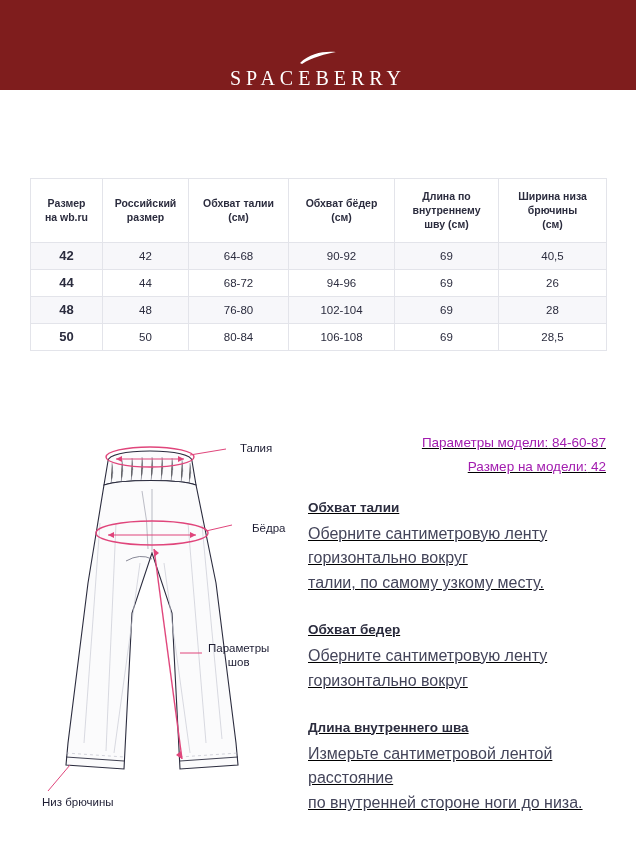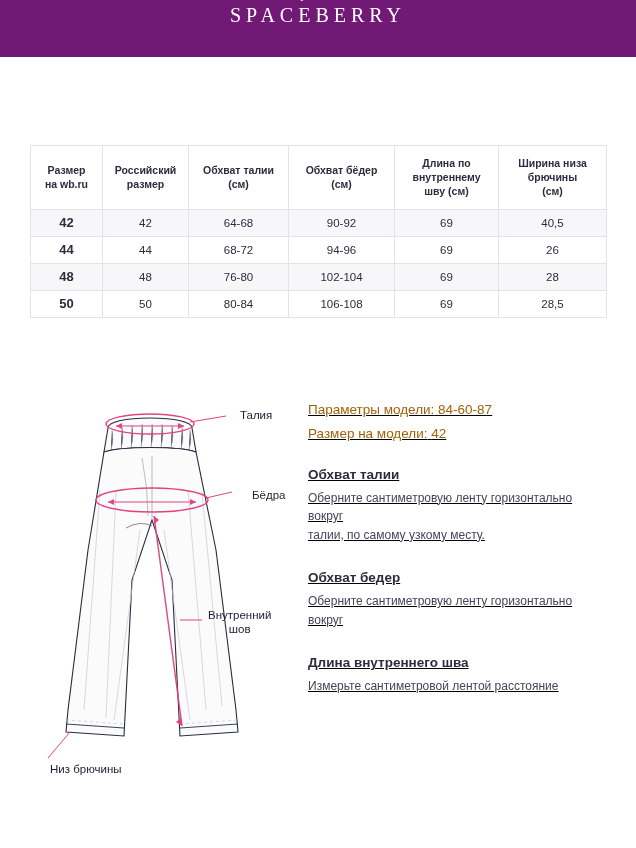--- a/index.html
+++ b/index.html
@@ -13,24 +13,24 @@
     position: relative;
     width: 636px;
     height: 848px;
     overflow: hidden;
     background: #ffffff;
   }
 
   
   .header {
     width: 100%;
-    height: 57px;
-    background: #701a75;
+    height: 90px;
+    background: #7f1d1d;
     display: flex;
-    align-items: flex-start;
+    align-items: flex-end;
     justify-content: center;
   }
   .brand {
     color: #ffffff;
     font-size: 20px;
     letter-spacing: 5px;
     font-family: "Liberation Serif", serif;
     position: relative;
     padding-top: 4px;
   }
@@ -98,33 +98,34 @@
     width: 270px;
     position: relative;
   }
   .info {
     flex: 1;
     padding-top: 22px;
     padding-left: 8px;
   }
   .model-line {
     font-size: 13.5px;
-    color: #a16207;
+    color: #a21caf;
     margin-bottom: 9px;
+    text-align: right;
   }
   .model-line .sm { font-size: 11px; }
   .section-title {
     font-size: 13.5px;
     font-weight: bold;
     color: #2b2c3e;
     margin-top: 26px;
     margin-bottom: 7px;
   }
   .section-text {
-    font-size: 12px;
+    font-size: 16px;
     color: #44455a;
     line-height: 1.55;
   }
   .fig-label {
     position: absolute;
     font-size: 11.5px;
     color: #1d1d33;
     font-weight: normal;
     line-height: 1.25;
   }
@@ -282,24 +283,24 @@
         <path d="M124 136 l 0 8 l 5 -4 Z" fill="#e0457b"></path>
         <path d="M152 346 l -1 -8 l -5 4 Z" fill="#e0457b"></path>
         <path d="M150 240 L 172 240" stroke="#e0457b" stroke-width="1"></path>
 
         <path d="M40 352 L 18 378" stroke="#e0457b" stroke-width="1"></path>
       </svg>
 
       <div class="fig-label" style="left: 210px; top: 28px;">Талия</div>
       <div class="fig-label" style="left: 222px; top: 108px; text-align: right;">Бёдра</div>
       <div class="fig-label" style="left: 178px; top: 228px; text-align: center;">
-        <span>Внутренний</span><br>
+        <span>Параметры</span><br>
         <span>шов</span>
       </div>
-      <div class="fig-label" style="left: 20px; top: 382px;">Низ брючины</div>
+      <div class="fig-label" style="left: 12px; top: 382px;">Низ брючины</div>
     </div>
 
     <div class="info">
       <div class="model-line">
         <span>Параметры модели:</span>
         <span>84-60-87</span>
       </div>
       <div class="model-line">
         <span>Размер на модели:</span>
         <span>42</span>
@@ -312,17 +313,18 @@
       </div>
 
       <div class="section-title">Обхват бедер</div>
       <div class="section-text">
         <span>Оберните сантиметровую ленту горизонтально вокруг</span><br>
       </div>
 
       <div class="section-title">Длина внутреннего шва</div>
       <div class="section-text">
         <span>Измерьте сантиметровой лентой расстояние</span><br>
+        <span>по внутренней стороне ноги до низа.</span>
       </div>
     </div>
 
   </div>
 </div>
 
 </body></html>

